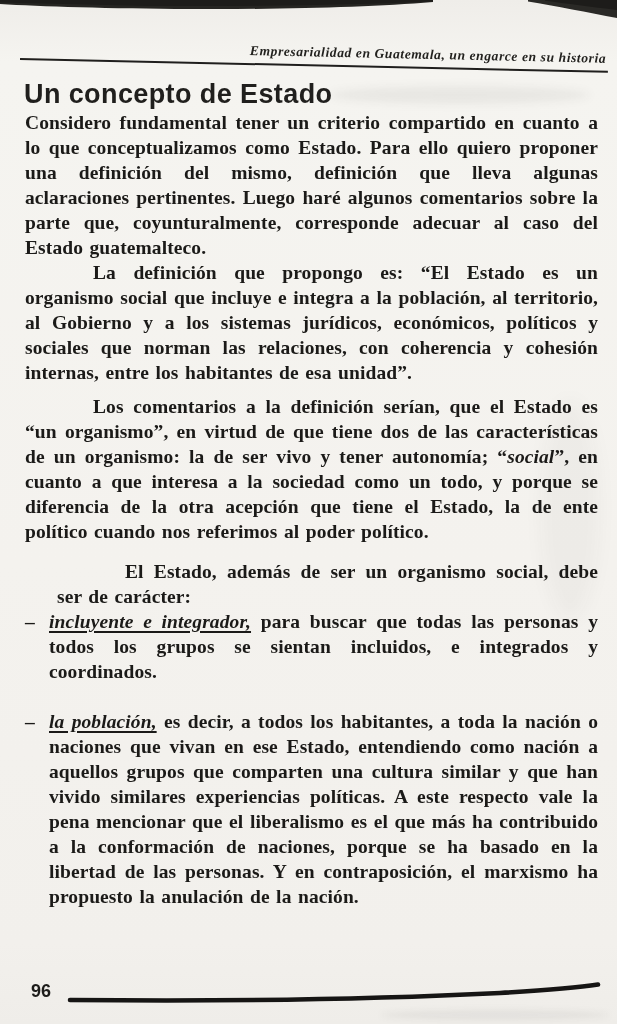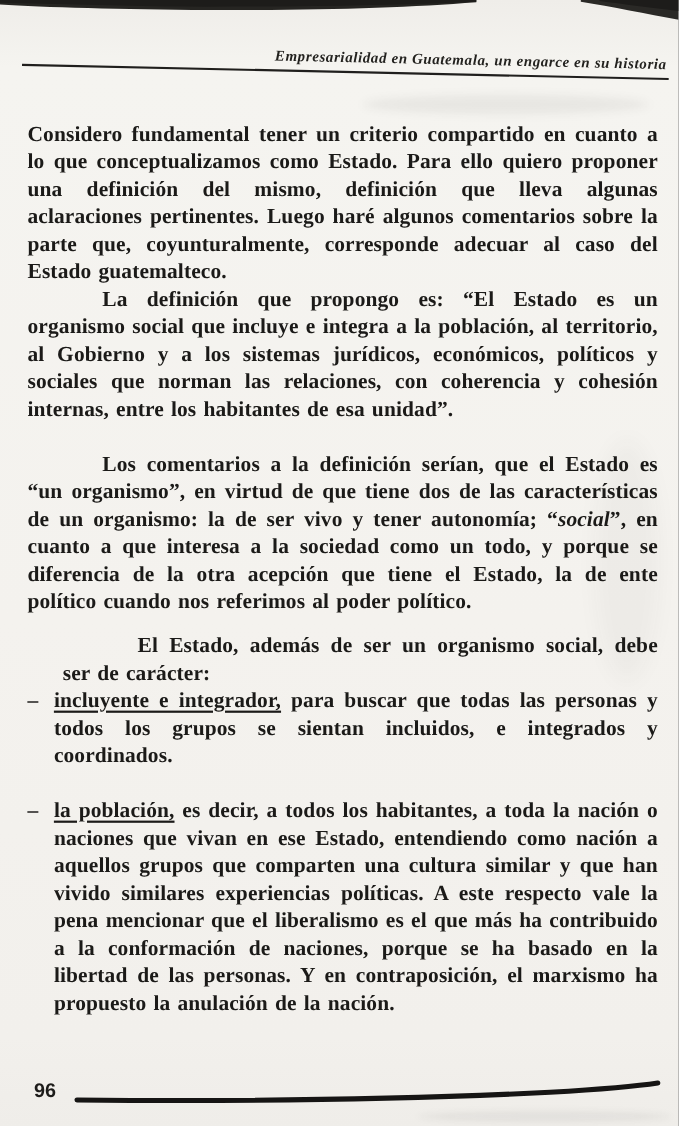--- a/index.html
+++ b/index.html
@@ -53,28 +53,29 @@
   .page-body{
     position:absolute;left:25px;top:110px;width:573px;
     font-size:19.5px;font-weight:700;line-height:25px;
     letter-spacing:0.1px;word-spacing:1.5px;
     text-align:justify;
     color:var(--ink);
   }
   .block{margin:0;}
   .block.indent{text-indent:68px;}
   
-  .page-body .block:nth-child(3){margin-top:25px;}
+  .page-body .block:nth-child(3){margin-top:9px;}
   .page-body .block:nth-child(4){margin-top:15px;margin-left:32px;}
   .page-body .block:nth-child(6){margin-top:25px;}
   .block.bullet{position:relative;padding-left:24px;}
   .block.bullet .dash{position:absolute;left:0;top:0;}
   .seg-normal{font-style:normal;}
   .seg-italic{font-style:italic;}
   .seg-italic-underline{
+    font-style:italic;
     text-decoration:underline;
     text-decoration-thickness:1.6px;
     text-underline-offset:3px;
   }
 
   
   .footer-pagenum{
     position:absolute;left:31px;top:981px;
     font-family:"Liberation Sans","DejaVu Sans",sans-serif;
     font-weight:700;font-size:18px;color:#1d1c1a;
@@ -94,20 +95,21 @@
   </svg>
 
   <div class="ghost ghost-title"></div>
   <div class="ghost ghost-mid"></div>
   <div class="ghost ghost-bottom"></div>
 
   <div class="header-rot">
     <span class="header-title">Empresarialidad en Guatemala, un engarce en su historia</span>
   </div>
 
+  <h1 class="page-title">Un concepto de Estado</h1>
 
   <div class="page-body">
       <p class="block paragraph"><span class="seg-normal">Considero fundamental tener un criterio compartido en cuanto a lo que conceptualizamos como Estado. Para ello quiero proponer una definición del mismo, definición que lleva algunas aclaraciones pertinentes. Luego haré algunos comentarios sobre la parte que, coyunturalmente, corresponde adecuar al caso del Estado guatemalteco.</span></p>
       <p class="block paragraph indent"><span class="seg-normal">La definición que propongo es: “El Estado es un organismo social que incluye e integra a la población, al territorio, al Gobierno y a los sistemas jurídicos, económicos, políticos y sociales que norman las relaciones, con coherencia y cohesión internas, entre los habitantes de esa unidad”.</span></p>
       <p class="block paragraph indent"><span class="seg-normal">Los comentarios a la definición serían, que el Estado es “un organismo”, en virtud de que tiene dos de las características de un organismo: la de ser vivo y tener autonomía; “</span><span class="seg-italic">social</span><span class="seg-normal">”, en cuanto a que interesa a la sociedad como un todo, y porque se diferencia de la otra acepción que tiene el Estado, la de ente político cuando nos referimos al poder político.</span></p>
       <p class="block paragraph indent"><span class="seg-normal">El Estado, además de ser un organismo social, debe ser de carácter:</span></p>
       <p class="block bullet"><span class="dash">–</span><span class="seg-italic-underline">incluyente e integrador,</span><span class="seg-normal"> para buscar que todas las personas y todos los grupos se sientan incluidos, e integrados y coordinados.</span></p>
       <p class="block bullet"><span class="dash">–</span><span class="seg-italic-underline">la población,</span><span class="seg-normal"> es decir, a todos los habitantes, a toda la nación o naciones que vivan en ese Estado, entendiendo como nación a aquellos grupos que comparten una cultura similar y que han vivido similares experiencias políticas. A este respecto vale la pena mencionar que el liberalismo es el que más ha contribuido a la conformación de naciones, porque se ha basado en la libertad de las personas. Y en contraposición, el marxismo ha propuesto la anulación de la nación.</span></p>
     </div>
 

